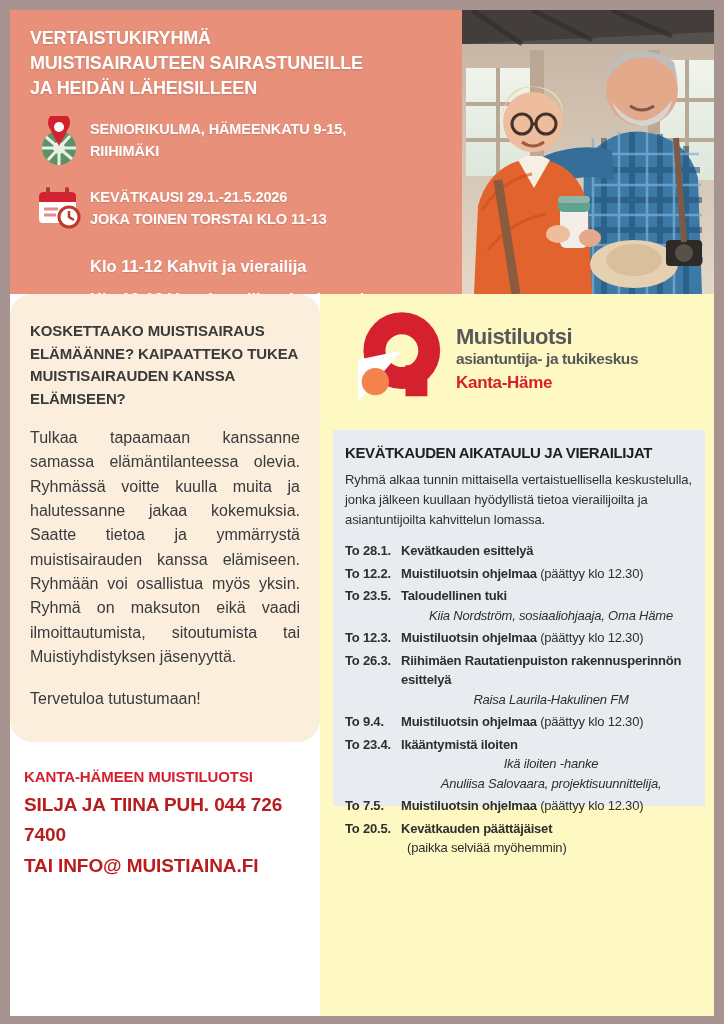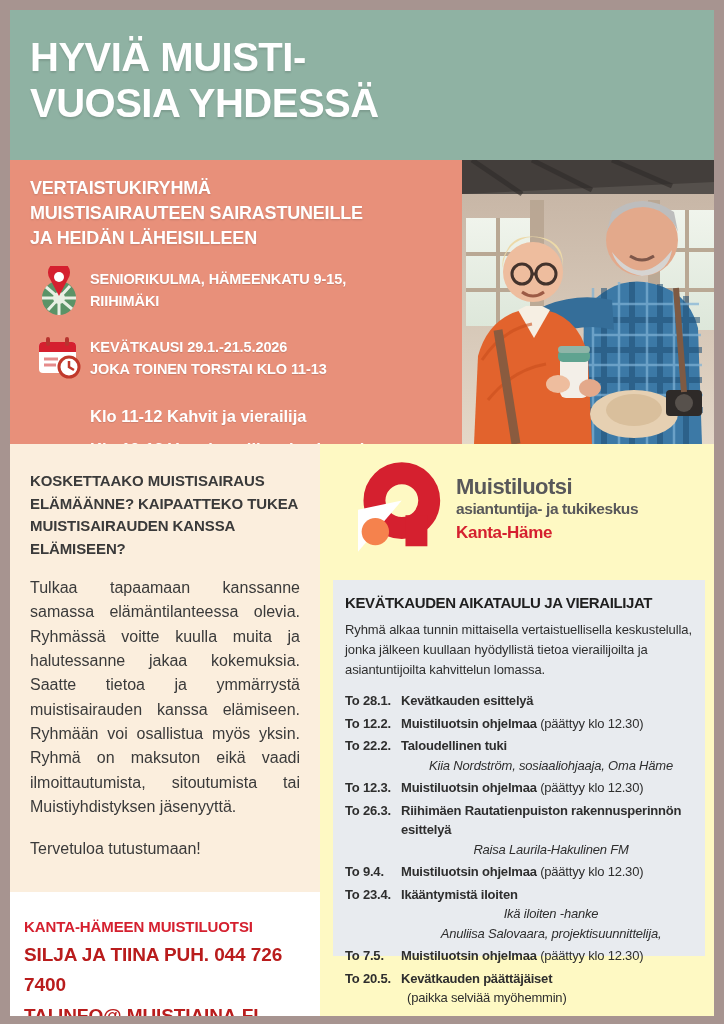--- a/index.html
+++ b/index.html
@@ -46,21 +46,21 @@
     color:#ffffff;font-size:16.5px;font-weight:600;line-height:1.95;
     text-shadow:0 1px 1px rgba(0,0,0,0.12);
   }
   .hero-photo{flex:1;position:relative;}
   .hero-photo svg{display:block;width:100%;height:100%;}
   
   .main{flex:1;display:flex;background:#ffffff;}
   .left-col{width:310px;flex:0 0 310px;display:flex;flex-direction:column;}
   .cream{
     height:448px;flex:0 0 448px;background:#fbeedd;
-    padding:26px 20px 0 20px;box-sizing:border-box;color:#3a3a3a;
+    padding:26px 20px 0 20px;box-sizing:border-box;color:#3a3a3a;border-radius:22px;
   }
   .cream h2{
     margin:0;font-size:15px;font-weight:800;line-height:1.5;letter-spacing:-0.1px;
   }
   .cream p{
     margin:16px 0 0 0;font-size:16px;line-height:1.52;text-align:justify;
   }
   .cream p.closing{text-align:left;margin-top:18px;}
   .contact{
     flex:1;background:#ffffff;padding:26px 10px 0 14px;box-sizing:border-box;
@@ -96,26 +96,20 @@
   .sched-title{font-weight:700;}
   .sched-note{font-weight:400;}
   .sched-speaker{display:block;font-style:italic;padding-left:6px;text-align:center;}
   .sched-subnote{display:block;padding-left:6px;}
 </style>
 </head>
 <body>
 
 <div class="poster">
 
-  <div class="header">
-    <h1 style="margin:0;font-size:inherit;font-weight:inherit;">
-      <span class="title-line">HYVIÄ MUISTI-</span>
-      <span class="title-line">VUOSIA YHDESSÄ</span>
-    </h1>
-  </div>
 
   <div class="hero">
     <div class="hero-left">
       <div class="hero-heading">
         <span>VERTAISTUKIRYHMÄ</span>
         <span>MUISTISAIRAUTEEN SAIRASTUNEILLE</span>
         <span>JA HEIDÄN LÄHEISILLEEN</span>
       </div>
 
       <div class="info-row">
@@ -260,21 +254,21 @@
         <div class="sched-list">
             <div class="sched-item">
               <span class="sched-date">To 28.1.</span>
               <span class="sched-body"><span class="sched-title">Kevätkauden esittelyä</span></span>
             </div>
             <div class="sched-item">
               <span class="sched-date">To 12.2.</span>
               <span class="sched-body"><span class="sched-title">Muistiluotsin ohjelmaa</span><span class="sched-note"> (päättyy klo 12.30)</span></span>
             </div>
             <div class="sched-item">
-              <span class="sched-date">To 22.2.</span>
+              <span class="sched-date">To 23.5.</span>
               <span class="sched-body"><span class="sched-title">Taloudellinen tuki</span><span class="sched-speaker">Kiia Nordström, sosiaaliohjaaja, Oma Häme</span></span>
             </div>
             <div class="sched-item">
               <span class="sched-date">To 12.3.</span>
               <span class="sched-body"><span class="sched-title">Muistiluotsin ohjelmaa</span><span class="sched-note"> (päättyy klo 12.30)</span></span>
             </div>
             <div class="sched-item">
               <span class="sched-date">To 26.3.</span>
               <span class="sched-body"><span class="sched-title">Riihimäen Rautatienpuiston rakennusperinnön esittelyä</span><span class="sched-speaker">Raisa Laurila-Hakulinen FM</span></span>
             </div>

